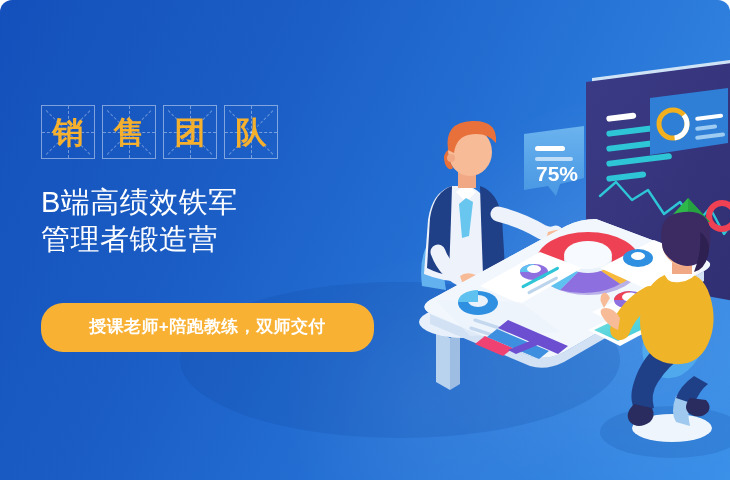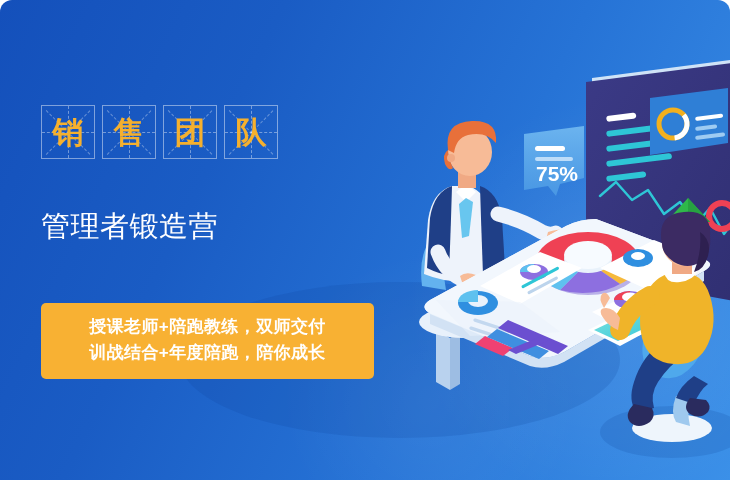--- a/index.html
+++ b/index.html
@@ -27,24 +27,24 @@
   .tianzi .x1,.tianzi .x2{left:-10%;top:50%;width:120%;
           border-top:1px dashed rgba(255,255,255,.34);transform-origin:center;}
   .tianzi .x1{transform:rotate(45deg);}
   .tianzi .x2{transform:rotate(-45deg);}
   .tianzi .ch{position:absolute;inset:0;display:flex;align-items:center;
           justify-content:center;color:#f5b02e;font-size:31px;font-weight:700;
           letter-spacing:0;line-height:1;}
 
   .headline{position:absolute;left:41px;top:188px;color:#ffffff;
             font-size:29px;font-weight:400;line-height:1.0;letter-spacing:.5px;}
-  .headline .l2{margin-top:24px;display:block;text-align:right;}
+  .headline .l2{margin-top:8px;display:block;}
 
   .callout{position:absolute;left:41px;top:303px;width:333px;
-           background:#f8b133;border-radius:5px;padding:11px 0 12px 0;
+           background:#f8b133;border-radius:22px;padding:11px 0 12px 0;
            box-sizing:border-box;}
   .callout .line{color:#ffffff;font-size:17px;font-weight:700;line-height:1.55;
            text-align:center;letter-spacing:.4px;}
 
   
   #art{position:absolute;left:0;top:0;width:730px;height:480px;}
 </style>
 </head>
 <body>
 
@@ -263,21 +263,21 @@
     <div class="tianzi">
       <span class="x1"></span>
       <span class="x2"></span>
       <span class="h"></span>
       <span class="v"></span>
       <span class="ch">队</span>
     </div>
   </div>
 
   <div class="headline">
+    <span>B端高绩效铁军</span>
     <span class="l2">管理者锻造营</span>
   </div>
 
   <div class="callout">
     <div class="line">授课老师+陪跑教练，双师交付</div>
-    <div class="line">训战结合+年度陪跑，陪你成长</div>
   </div>
 
 </div>
 
 </body></html>

